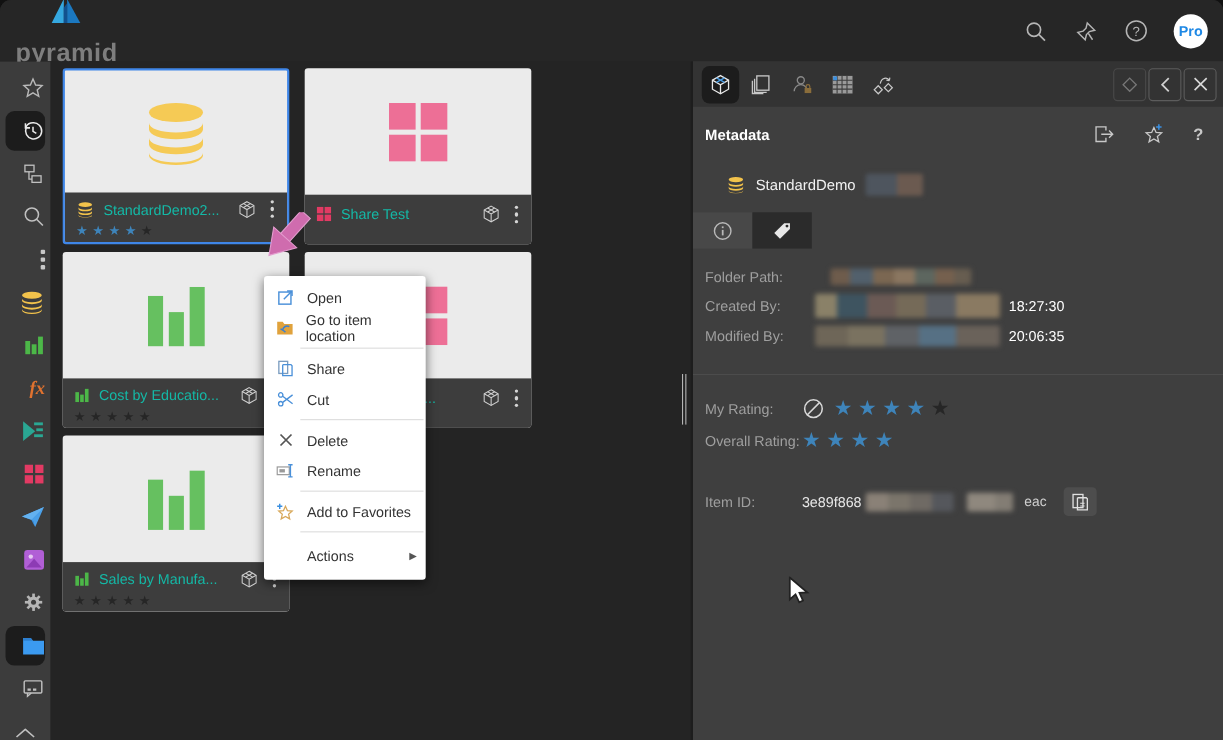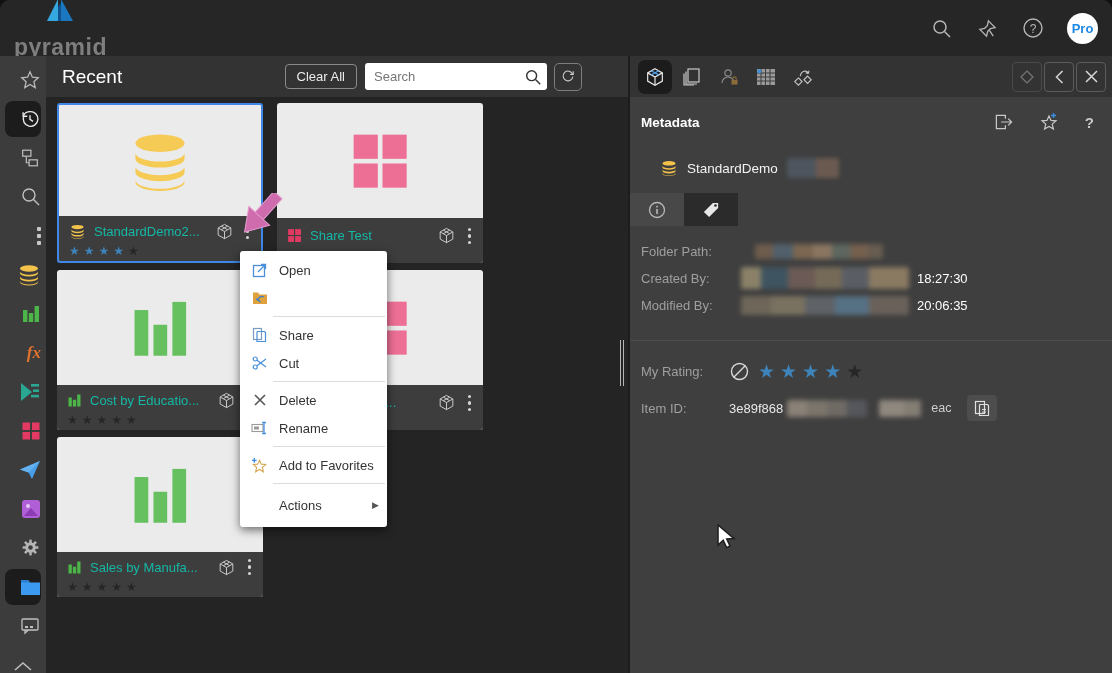--- a/index.html
+++ b/index.html
@@ -77,21 +77,21 @@
   .b-folder{width:128px;height:15px;margin-left:26px;background:linear-gradient(90deg,#6e5c4c 0 14%,#52606c 14% 30%,#7b6752 30% 45%,#8a7660 45% 60%,#5d665f 60% 74%,#75604e 74% 88%,#675d50 88% 100%);}
   .b-created{width:168px;height:22px;margin-left:12px;background:linear-gradient(90deg,#8a8168 0 12%,#3e5460 12% 28%,#6b5a55 28% 44%,#756a58 44% 60%,#5a5e64 60% 76%,#8a7a62 76% 100%);}
   .b-modified{width:168px;height:19px;margin-left:12px;background:linear-gradient(90deg,#6e6658 0 18%,#7a7260 18% 38%,#5f6266 38% 56%,#567084 56% 76%,#6a625a 76% 100%);}
   .ftime{color:#fff;font-size:13px;margin-left:8px;}
   .fdesc{font-weight:700;margin-left:8px;}
   .pencil{margin-left:28px;}
   .pdivider{border-top:1px solid rgba(255,255,255,.07);margin-top:22px;}
   .ratings{margin-top:16px;}
   .pstars{font-family:"DejaVu Sans",sans-serif;font-size:19px;letter-spacing:5px;line-height:19px;}
   .rate-row{display:flex;align-items:center;padding:2px 0 2px 11px;min-height:25px;}
-  .idrow{margin-top:7px;}
+  .idrow{margin-top:26px;}
   .idtext{color:#e8e8e8;font-size:13px;}
   .b-id1{width:80px;height:17px;margin-left:4px;background:linear-gradient(90deg,#8a8177 0 25%,#7b756b 25% 50%,#6f6a64 50% 75%,#55575c 75% 100%);}
   .b-id2{width:42px;height:17px;margin-left:12px;background:linear-gradient(90deg,#8f887e 0 60%,#837d74 60% 100%);}
   .idsuffix{color:#cfcfcf;font-size:12.5px;margin-left:10px;}
   .copy-btn{margin-left:16px;width:30px;height:26px;background:#4d4d4d;border-radius:4px;display:flex;align-items:center;justify-content:center;cursor:pointer;}
   
   .anno-arrow{position:absolute;left:232px;top:193px;z-index:12;pointer-events:none;}
   .cursor{position:absolute;left:716px;top:524px;z-index:20;pointer-events:none;}
 </style>
 </head>
@@ -274,39 +274,20 @@
         </span>
     </div>
     <div class="sb-bottom">
       <span><svg width="18" height="9" viewBox="0 0 18 9" fill="none" stroke="#c0c0c0" stroke-width="1.5">
             <path d="M1 8 L9 1 L17 8"></path>
           </svg></span>
     </div>
   </nav>
 
   <section class="content">
-    <div class="content-header">
-      <span class="content-title">Recent</span>
-      <button class="clearall-btn">Clear All</button>
-      <div class="searchbox">
-        <input type="text" placeholder="Search" style="">
-        <span class="search-go">
-          <svg width="18" height="18" viewBox="0 0 20 20" fill="none" stroke="#333" stroke-width="1.6">
-              <circle cx="8.5" cy="8.5" r="5.5"></circle>
-              <path d="M12.8 12.8 L18 18"></path>
-            </svg>
-        </span>
-      </div>
-      <button class="refresh-btn">
-        <svg width="17" height="17" viewBox="0 0 20 20" fill="none" stroke="#cfcfcf" stroke-width="1.5">
-            <path d="M16.5 6.5 A7 7 0 1 0 17 10"></path>
-            <path d="M17.5 2.5 V7 H13"></path>
-          </svg>
-      </button>
-    </div>
 
     <div class="content-body">
 
       <div class="tile selected" style="left:11px;top:6px;">
         <div class="tile-body">
           <svg width="66" height="60" viewBox="0 0 24 22">
               <g fill="#f5ca55">
                 <ellipse cx="12" cy="4.5" rx="9" ry="3.2"></ellipse>
                 <path d="M3 8 a9 3.2 0 0 0 18 0 v2.2 a9 3.2 0 0 1 -18 0 Z"></path>
                 <path d="M3 13 a9 3.2 0 0 0 18 0 v2.2 a9 3.2 0 0 1 -18 0 Z"></path>
@@ -495,20 +476,21 @@
         </span>
       <span>Open</span>
     </div>
     <div class="ctx-item">
       <span class="ctx-ico">
           <svg width="16" height="14" viewBox="0 0 16 14">
             <path d="M1 1.5 h5 l1.5 2 h7.5 v9.5 h-14 z" fill="#e0a23c"></path>
             <path d="M12 6 a4 4 0 0 0 -6 3 l-2 -1 M6 9 l2.5 2" stroke="#3a7fd0" fill="none" stroke-width="1.4"></path>
           </svg>
         </span>
+      <span>Go to item location</span>
     </div>
     <div class="ctx-sep"></div>
     <div class="ctx-item">
       <span class="ctx-ico">
           <svg width="15" height="16" viewBox="0 0 15 16" fill="none" stroke="#7a9cc0" stroke-width="1.2">
             <rect x="1.5" y="1.5" width="8" height="11"></rect>
             <path d="M5 4.5 h7.5 l1 1 V14.5 h-8.5 v-10" stroke="#4a90d9"></path>
           </svg>
         </span>
       <span>Share</span>
@@ -697,20 +679,24 @@
       <div class="ratings">
         <div class="rate-row">
           <span class="flabel">My Rating:</span>
           <span style="margin-right:8px;">
               <svg width="21" height="21" viewBox="0 0 21 21" fill="none" stroke="#d8d8d8" stroke-width="1.4">
                 <circle cx="10.5" cy="10.5" r="8"></circle>
                 <path d="M4.8 16.2 L16.2 4.8"></path>
               </svg>
             </span>
           <span class="pstars"><span class="star-on">★</span><span class="star-on">★</span><span class="star-on">★</span><span class="star-on">★</span><span class="star-off" style="color:#262626;">★</span></span>
+        </div>
+        <div class="rate-row">
+          <span class="flabel">Overall Rating:</span>
+          <span class="pstars"><span class="star-on">★</span><span class="star-on">★</span><span class="star-on">★</span><span class="star-on">★</span></span>
         </div>
       </div>
 
       <div class="rate-row idrow">
         <span class="flabel">Item ID:</span>
         <span class="idtext">3e89f868</span>
         <span class="blur-bar b-id1"></span>
         <span class="blur-bar b-id2"></span>
         <span class="idsuffix">eac</span>
         <span class="copy-btn">

